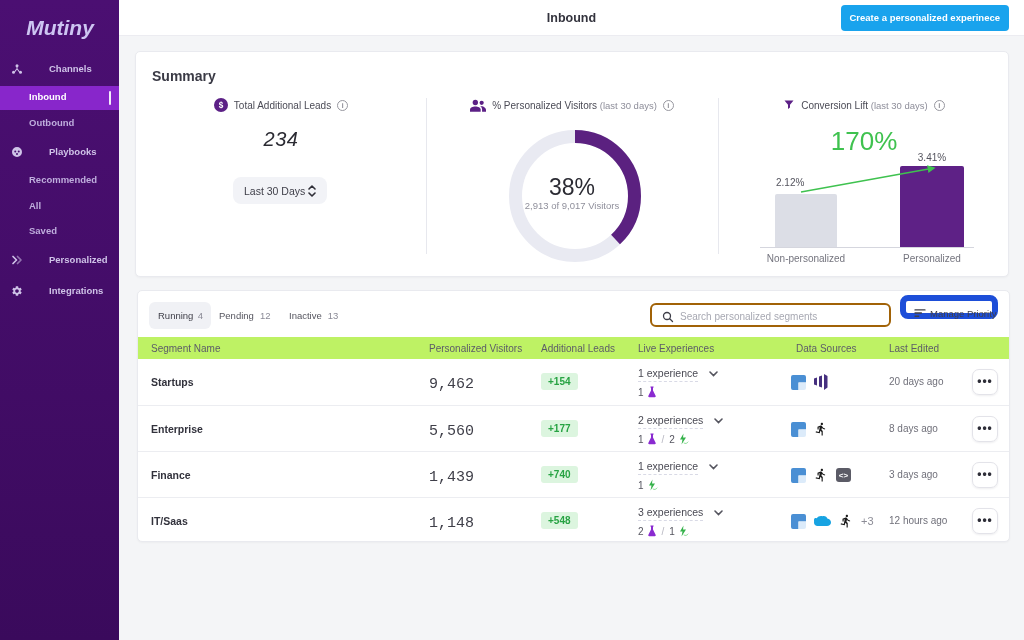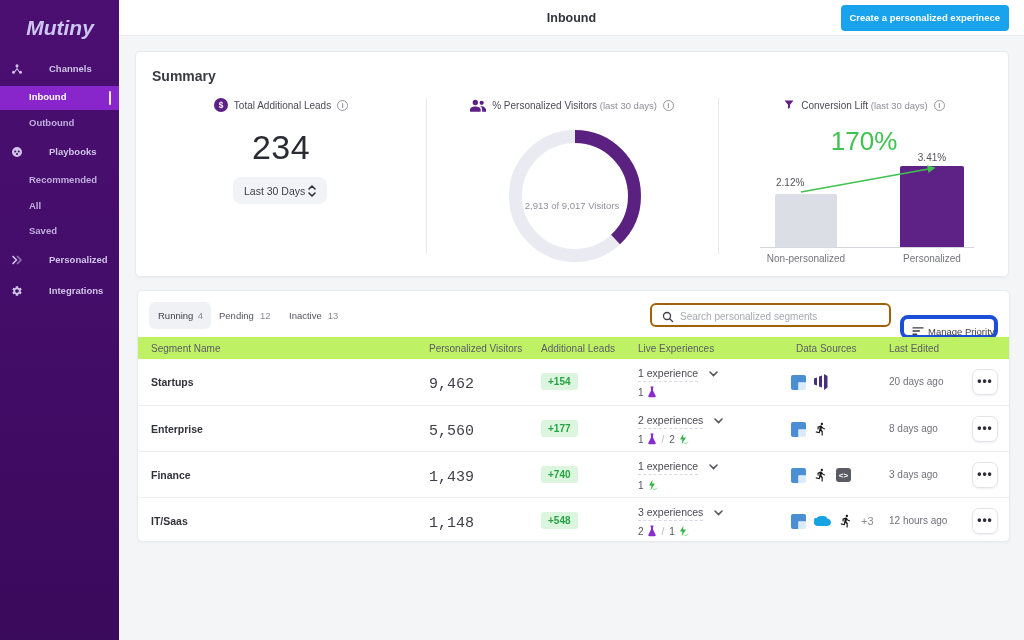--- a/index.html
+++ b/index.html
@@ -34,22 +34,22 @@
 #summary { left:135px; top:51px; width:874px; height:226px; }
 #summary h2 { position:absolute; left:16px; top:16px; font-size:14px; font-weight:700; color:#3a3a45; }
 
 .col-div { position:absolute; top:46px; bottom:22px; width:1px; background:#e7e8ee; }
 .sum-head { position:absolute; top:45px; height:16px; display:flex; align-items:center; justify-content:center; gap:6px;
   font-size:10px; color:#4b4b56; white-space:nowrap; }
 .sum-head .lite { color:#8e8e9a; font-size:9.5px; }
 .info { width:11px; height:11px; border:1.2px solid #97979f; border-radius:50%; font-size:8px; color:#97979f;
   text-align:center; line-height:9px; font-weight:700; flex:0 0 auto; }
 
-.big234 { position:absolute; left:0; top:76px; width:290px; text-align:center; font-size:34px; font-weight:400;
-  color:#2b2b33; letter-spacing:0.5px; }
+.big234 { position:absolute; left:0; top:76px; width:290px; text-align:center; font-size:20px; font-weight:400;
+  color:#2b2b33; letter-spacing:0.5px;font-style:italic; }
 .pill30 { position:absolute; left:97px; top:125px; width:94px; height:27px; background:#f2f3f7; border-radius:8px;
   font-size:10.5px; color:#3f3f49; }
 .pill30 span { position:absolute; left:11px; top:7.5px; }
 
 .donut-txt1 { position:absolute; left:290px; top:122px; width:292px; text-align:center; font-size:23px; font-weight:400; color:#2b2b33; }
 .donut-txt2 { position:absolute; left:290px; top:148px; width:292px; text-align:center; font-size:9.5px; color:#8f8f9b; }
 
 .lift { position:absolute; left:582px; top:74px; width:292px; text-align:center; font-size:26px; font-weight:400; color:#3fc24f; }
 .bar-gray { position:absolute; left:639px; top:142px; width:62px; height:53px; background:#dcdee6; border-radius:2px 2px 0 0; }
 .bar-purp { position:absolute; left:764px; top:114px; width:64px; height:81px; background:#5e2186; border-radius:2px 2px 0 0; }
@@ -60,21 +60,21 @@
 
 #table { left:137px; top:290px; width:873px; height:252px; }
 .tab-pill { position:absolute; left:11px; top:11px; width:62px; height:27px; background:#f0f1f5; border-radius:6px;
   font-size:9.5px; color:#3e3e48; }
 .tab-pill b { position:absolute; left:9px; top:8px; font-weight:400; }
 .tab-pill i { position:absolute; right:8px; top:8px; font-style:normal; color:#8a8a96; font-size:9.5px; }
 .tab { position:absolute; top:19px; font-size:9.5px; color:#55555f; }
 .tab i { font-style:normal; color:#8a8a96; margin-left:6px; }
 .search { position:absolute; left:512px; top:12px; width:241px; height:24px; border:2px solid #a16207; border-radius:6px; }
 .search .ph { position:absolute; left:28px; top:6px; font-size:10px; color:#a7a8b2; }
-.mng { position:absolute; left:762px; top:24px; width:98px; height:24px; border:4px solid #1d4ed8; border-radius:8px; }
+.mng { position:absolute; left:762px; top:4px; width:98px; height:24px; border:6px solid #1d4ed8; border-radius:8px; }
 .mng .tx { position:absolute; left:24px; top:6.5px; font-size:9.5px; color:#3e3e48; white-space:nowrap; }
 
 .thead { position:absolute; left:0; top:46px; width:871px; height:22px; background:#bef264; font-size:10px; color:#5c5c68; }
 .thead span { position:absolute; top:6px; }
 .row { position:absolute; left:0; width:871px; height:46px; border-top:1px solid #ecedf1; }
 .row .name { position:absolute; left:13px; top:17px; font-size:10.5px; font-weight:700; color:#32323c; }
 .row .num { position:absolute; left:291px; top:17px; font-size:15px; color:#3f3f49;font-family:Liberation Mono, monospace; }
 .row .gpill { position:absolute; left:403px; top:14px; height:17px; background:#dcf5df; border-radius:3px;
   font-size:10px; font-weight:700; color:#27a343; line-height:17px; padding:0 7px; }
 .row .exp1 { position:absolute; left:500px; top:8px; font-size:10.5px; color:#4a4a54; }
@@ -168,20 +168,21 @@
         <circle cx="17.5" cy="5.5" r="3.2"></circle>
         <path d="M17.5 10.5c-.8 0-1.6.1-2.4.3 1.9 1.1 3 2.6 3 4.7V19H24v-3.2c0-2.2-3.3-5.3-6.5-5.3z"></path>
       </svg>
     <span>% Personalized Visitors <span class="lite">(last 30 days)</span></span>
     <span class="info">i</span>
   </div>
   <svg width="132" height="132" viewBox="0 0 132 132" style="position:absolute; left:373px; top:78px;">
     <circle cx="66" cy="66" r="59.5" fill="none" stroke="#e9eaf2" stroke-width="13"></circle>
     <circle cx="66" cy="66" r="59.5" fill="none" stroke="#5b2180" stroke-width="13" stroke-dasharray="142.1 231.8" transform="rotate(-90 66 66)"></circle>
   </svg>
+  <div class="donut-txt1">38%</div>
   <div class="donut-txt2">2,913 of 9,017 Visitors</div>
 
   <div class="sum-head" style="left:582px; width:292px;">
     <svg width="12" height="12" viewBox="0 0 24 24" fill="#5c2086">
         <path d="M3 3h18l-7 8.5V17l-4 3v-8.5z"></path>
       </svg>
     <span>Conversion Lift <span class="lite">(last 30 days)</span></span>
     <span class="info">i</span>
   </div>
   <div class="lift">170%</div>

